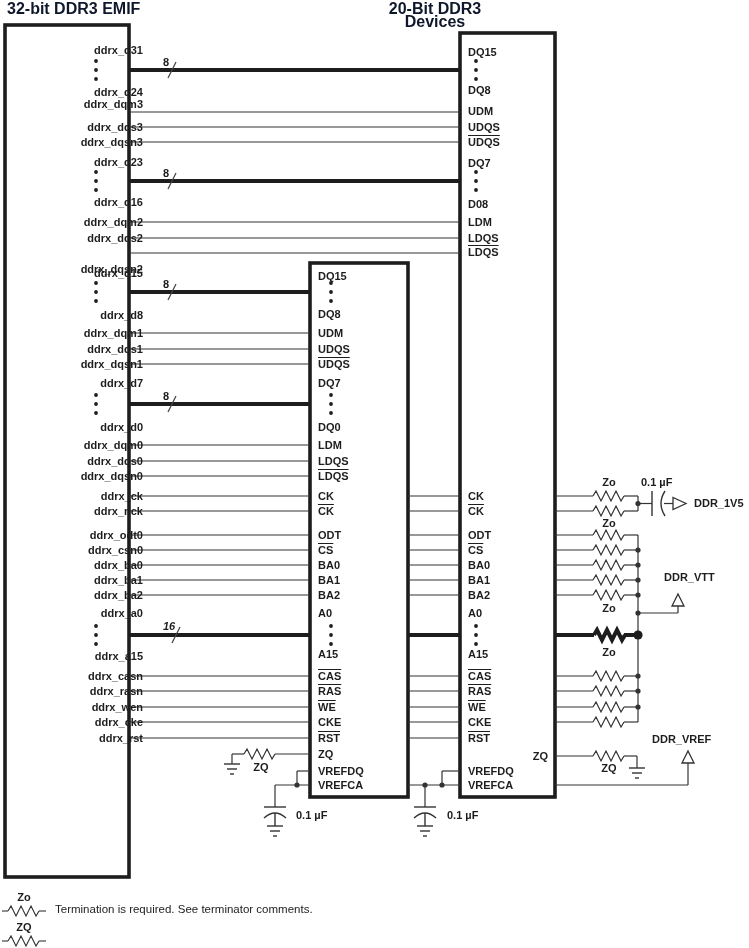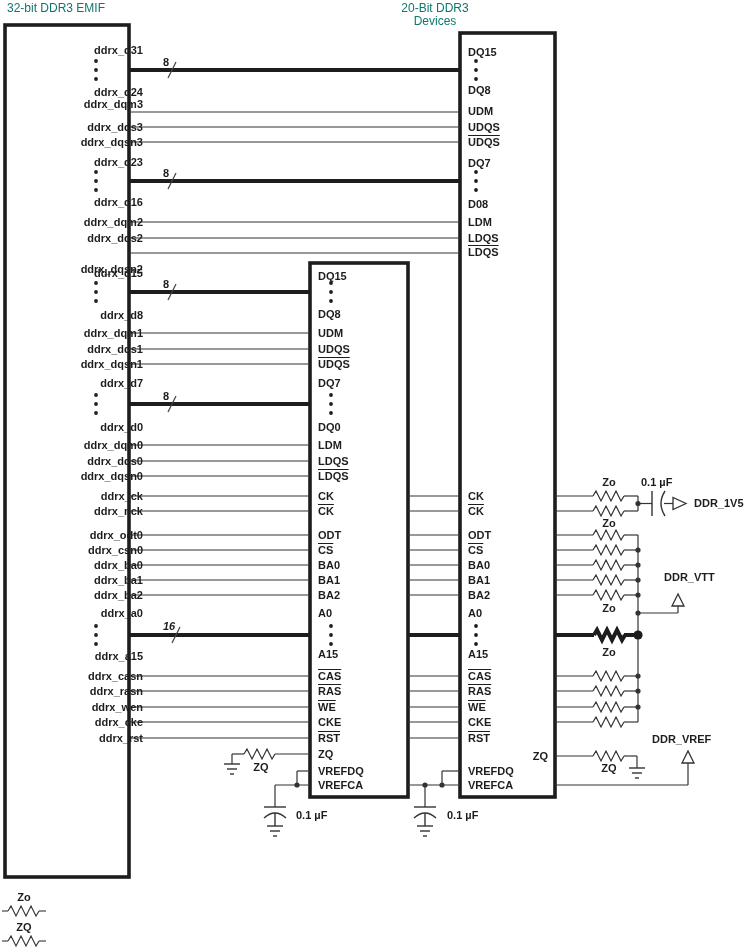--- a/index.html
+++ b/index.html
@@ -5,21 +5,21 @@
   html,body{margin:0;padding:0;background:#fff;}
   #canvas{position:relative;width:749px;height:948px;background:#fff;overflow:hidden;
           font-family:"Liberation Sans",sans-serif;color:#1d1d1d;}
   svg{position:absolute;left:0;top:0;}
   .lbl{position:absolute;font-weight:bold;font-size:11px;line-height:12px;white-space:nowrap;color:#1d1d1d;}
   .pl{left:8px;width:135px;text-align:right;}
   .pm{left:318px;width:84px;text-align:left;}
   .pr{left:468px;width:84px;text-align:left;}
   .pr-ra{left:468px;width:80px;text-align:right;}
   .ov{text-decoration:overline;}
-  .ttl{position:absolute;font-weight:normal;font-size:12px;line-height:13px;color:#0f766e;}
+  .ttl{position:absolute;font-weight:bold;font-size:16px;line-height:13px;color:#0f172a;}
   .ctr{text-align:center;}
   .ann{position:absolute;font-weight:bold;font-size:11px;line-height:12px;white-space:nowrap;color:#1d1d1d;}
   .leg{position:absolute;font-weight:normal;font-size:11.5px;line-height:13px;white-space:nowrap;color:#222;}
 </style>
 </head>
 <body>
 
 <div id="canvas">
 
   <svg width="749" height="948" viewBox="0 0 749 948">
@@ -365,15 +365,16 @@
   <div class="ann ctr" style="left:246px;top:761px;width:30px;">ZQ</div>
   <div class="ann ctr" style="left:594px;top:762px;width:30px;">ZQ</div>
   <div class="ann" style="left:641px;top:476px;">0.1 µF</div>
   <div class="ann" style="left:296px;top:809px;">0.1 µF</div>
   <div class="ann" style="left:447px;top:809px;">0.1 µF</div>
   <div class="ann" style="left:694px;top:497px;">DDR_1V5</div>
   <div class="ann" style="left:652px;top:571px;margin-left:12px;">DDR_VTT</div>
   <div class="ann" style="left:652px;top:733px;">DDR_VREF</div>
 
   <div class="ann ctr" style="left:9px;top:891px;width:30px;">Zo</div>
+  <div class="leg" style="left:55px;top:903px;">Termination is required. See terminator comments.</div>
   <div class="ann ctr" style="left:9px;top:921px;width:30px;">ZQ</div>
 
 </div>
 
 </body></html>

